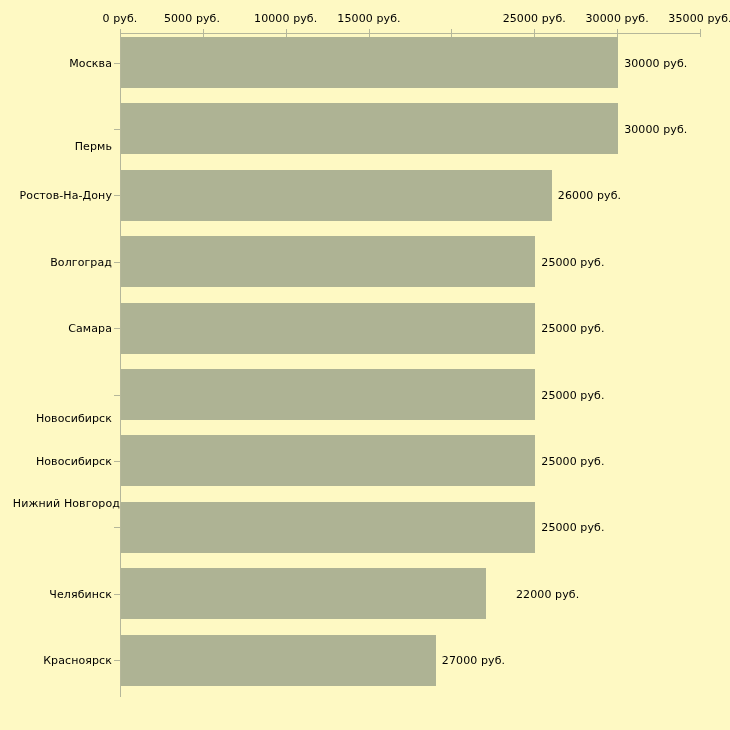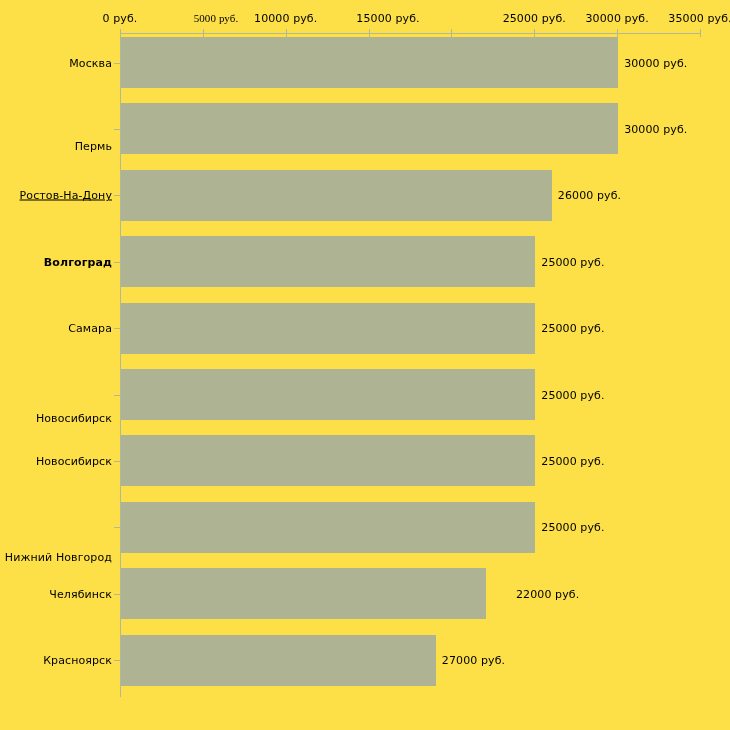--- a/index.html
+++ b/index.html
@@ -12,21 +12,21 @@
     height: 730px;
     font-family: "DejaVu Sans", sans-serif;
     -webkit-font-smoothing: antialiased;
   }
 
   #chart-root {
     position: relative;
     width: 730px;
     height: 730px;
     overflow: hidden;
-    background: #fde047;
+    background: #fef9c3;
   }
 
   
   .x-axis-line {
     position: absolute;
     left: 120px;
     top: 33px;
     width: 580px;
     height: 1px;
     background: #b5b79a;
@@ -98,25 +98,25 @@
 <body>
 
 <div id="chart-root">
 
   <div class="x-axis-line"></div>
 
   <div id="x-axis-group">
       <div class="x-tick" style="left: 120px;"></div>
       <div class="x-tick-label" style="left: 120px;">0 руб.</div>
       <div class="x-tick" style="left: 202.857px;"></div>
-      <div class="x-tick-label" style="left: 216px; font-family: Liberation Serif, serif;">5000 руб.</div>
+      <div class="x-tick-label" style="left: 192px;">5000 руб.</div>
       <div class="x-tick" style="left: 285.714px;"></div>
       <div class="x-tick-label" style="left: 285.714px;">10000 руб.</div>
       <div class="x-tick" style="left: 368.571px;"></div>
-      <div class="x-tick-label" style="left: 388px;">15000 руб.</div>
+      <div class="x-tick-label" style="left: 369px;">15000 руб.</div>
       <div class="x-tick" style="left: 451.429px;"></div>
       <div class="x-tick-label" style="left: 451.429px; margin-top: 24px;">20000 руб.</div>
       <div class="x-tick" style="left: 534.286px;"></div>
       <div class="x-tick-label" style="left: 534.286px;">25000 руб.</div>
       <div class="x-tick" style="left: 617.143px;"></div>
       <div class="x-tick-label" style="left: 617.143px;">30000 руб.</div>
       <div class="x-tick" style="left: 700px;"></div>
       <div class="x-tick-label" style="left: 700px;">35000 руб.</div>
     </div>
 
@@ -126,40 +126,40 @@
       <div class="y-tick" style="top: 63px;"></div>
       <div class="y-label-wrap" style="top: 62.5px; transform: translateY(-50%);">
         <div class="y-tick-label" style="position: static; transform: none;">Москва</div>
       </div>
       <div class="y-tick" style="top: 129px;"></div>
       <div class="y-label-wrap" style="top: 128.9px; transform: translateY(-50%);">
         <div class="y-tick-label" style="position: static; transform: none; margin-top: 35px;">Пермь</div>
       </div>
       <div class="y-tick" style="top: 195px;"></div>
       <div class="y-label-wrap" style="top: 195.3px; transform: translateY(-50%);">
-        <div class="y-tick-label" style="position: static; transform: none; text-decoration: underline;">Ростов-На-Дону</div>
+        <div class="y-tick-label" style="position: static; transform: none;">Ростов-На-Дону</div>
       </div>
       <div class="y-tick" style="top: 262px;"></div>
-      <div class="y-label-wrap" style="top: 261.7px; transform: translateY(-50%); font-weight: bold;">
+      <div class="y-label-wrap" style="top: 261.7px; transform: translateY(-50%);">
         <div class="y-tick-label" style="position: static; transform: none;">Волгоград</div>
       </div>
       <div class="y-tick" style="top: 328px;"></div>
       <div class="y-label-wrap" style="top: 328.1px; transform: translateY(-50%);">
         <div class="y-tick-label" style="position: static; transform: none;">Самара</div>
       </div>
       <div class="y-tick" style="top: 395px;"></div>
       <div class="y-label-wrap" style="top: 394.5px; transform: translateY(-50%);">
         <div class="y-tick-label" style="position: static; transform: none; margin-top: 46px;">Новосибирск</div>
       </div>
       <div class="y-tick" style="top: 461px;"></div>
       <div class="y-label-wrap" style="top: 460.9px; transform: translateY(-50%);">
         <div class="y-tick-label" style="position: static; transform: none;">Новосибирск</div>
       </div>
       <div class="y-tick" style="top: 527px;"></div>
-      <div class="y-label-wrap" style="top: 557px; transform: translateY(-50%);">
+      <div class="y-label-wrap" style="top: 503px; transform: translateY(-50%); padding-left: 8px;">
         <div class="y-tick-label" style="position: static; transform: none;">Нижний Новгород</div>
       </div>
       <div class="y-tick" style="top: 594px;"></div>
       <div class="y-label-wrap" style="top: 593.7px; transform: translateY(-50%);">
         <div class="y-tick-label" style="position: static; transform: none; padding-left: 20px;">Челябинск</div>
       </div>
       <div class="y-tick" style="top: 660px;"></div>
       <div class="y-label-wrap" style="top: 660.1px; transform: translateY(-50%);">
         <div class="y-tick-label" style="position: static; transform: none;">Красноярск</div>
       </div>

